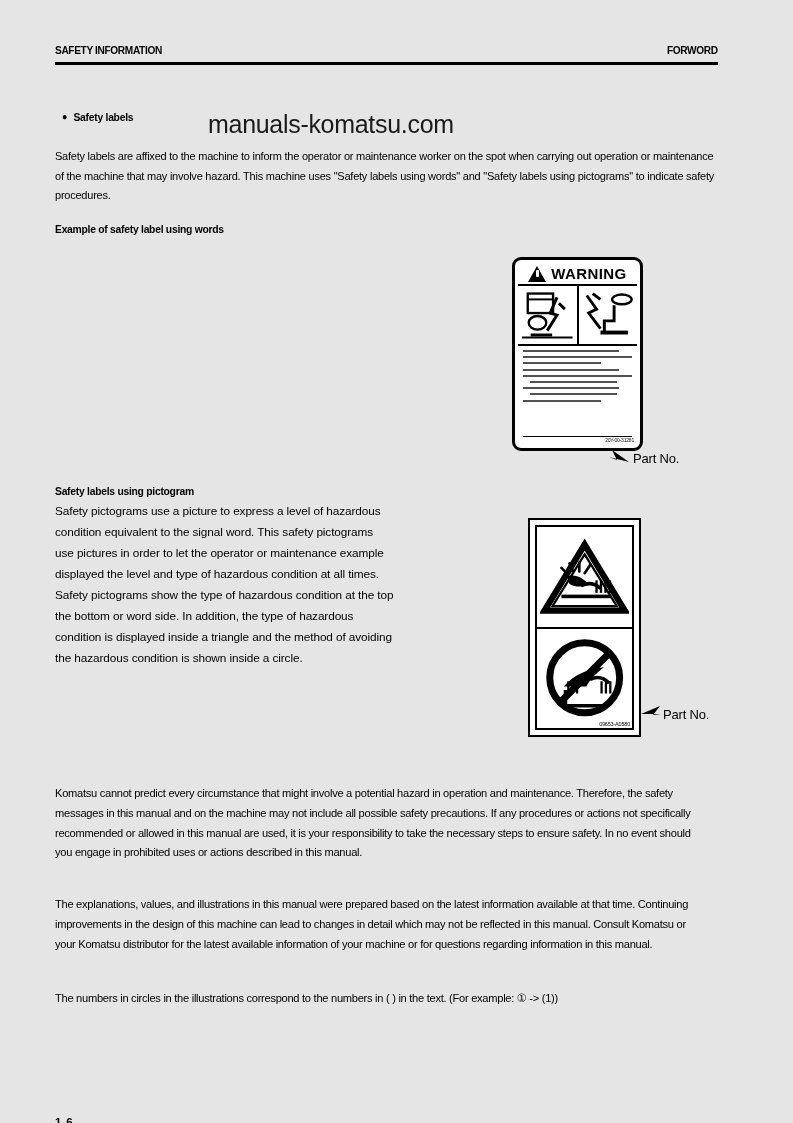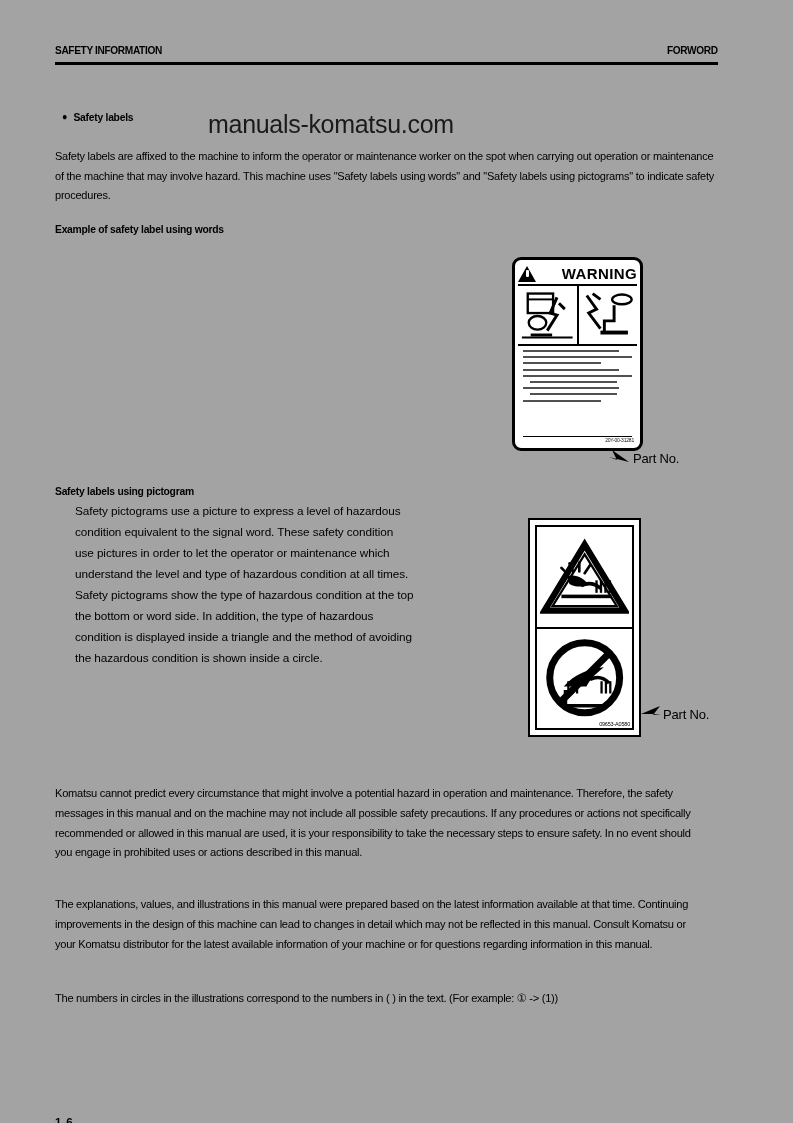--- a/index.html
+++ b/index.html
@@ -8,21 +8,21 @@
     background: #ffffff;
   }
   body {
     font-family: "Liberation Sans", sans-serif;
     color: #000000;
   }
   .page {
     position: relative;
     width: 793px;
     height: 1123px;
-    background: #a3a3a3;
+    background: #e5e5e5;
     overflow: hidden;
   }
 
   
   .header {
     position: absolute;
     left: 55px;
     top: 44px;
     width: 663px;
     height: 22px;
@@ -107,21 +107,21 @@
   .picto-para {
     position: absolute;
     left: 55px;
     top: 501px;
     width: 386px;
     font-size: 11.8px;
     line-height: 21px;
     text-align: justify;
     letter-spacing: -0.1px;
   }
-  .picto-para > span { display: block; margin-left: 20px; }
+  .picto-para > span { display: block; }
 
   .para-block {
     position: absolute;
     left: 55px;
     width: 668px;
     font-size: 11.6px;
     line-height: 19.8px;
     letter-spacing: -0.3px;
     transform: scaleX(0.96);
     transform-origin: left top;
@@ -151,21 +151,21 @@
     border-radius: 9px;
     background: #fff;
     box-sizing: border-box;
     padding: 3px;
   }
   .wl-head {
     height: 21px;
     border-bottom: 2.5px solid #000;
     display: flex;
     align-items: center;
-    justify-content: space-between;
+    justify-content: center;
     gap: 5px;
   }
   .wl-tri {
     width: 0;
     height: 0;
     border-left: 9px solid transparent;
     border-right: 9px solid transparent;
     border-bottom: 16px solid #000;
     position: relative;
   }
@@ -344,23 +344,23 @@
 
   <svg class="arrow arrow-1" viewBox="0 0 22 16">
     <path d="M21 14 L4 2 L9 12 L1 9 Z" fill="#000"></path>
   </svg>
   <div class="callout callout-1">Part No.</div>
 
   <div class="sub-heading heading-picto">Safety labels using pictogram</div>
 
   <div class="picto-para">
     <span>Safety pictograms use a picture to express a level of hazardous</span>
-    <span>condition equivalent to the signal word.  These safety condition</span>
-    <span>use pictures in order to let the operator or maintenance which</span>
-    <span>understand the level and type of hazardous condition at all times.</span>
+    <span>condition equivalent to the signal word.  This safety pictograms</span>
+    <span>use pictures in order to let the operator or maintenance example</span>
+    <span>displayed the level and type of hazardous condition at all times.</span>
     <span>Safety  pictograms show the type of hazardous condition at the top</span>
     <span>the bottom or word side.  In addition, the type of hazardous</span>
     <span>condition is displayed inside a triangle and the method of avoiding</span>
     <span>the hazardous condition is shown inside  a circle.</span>
   </div>
 
   <div class="picto-label">
     <div class="picto-inner">
       <div class="picto-cell top">
         <svg viewBox="0 0 100 88" width="94%" height="94%">

